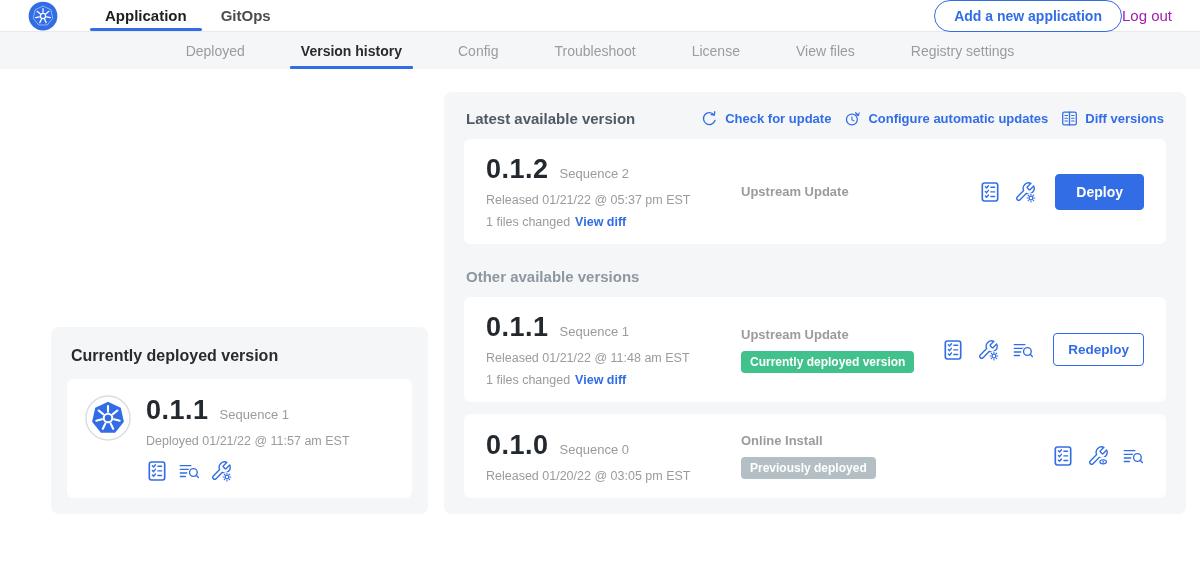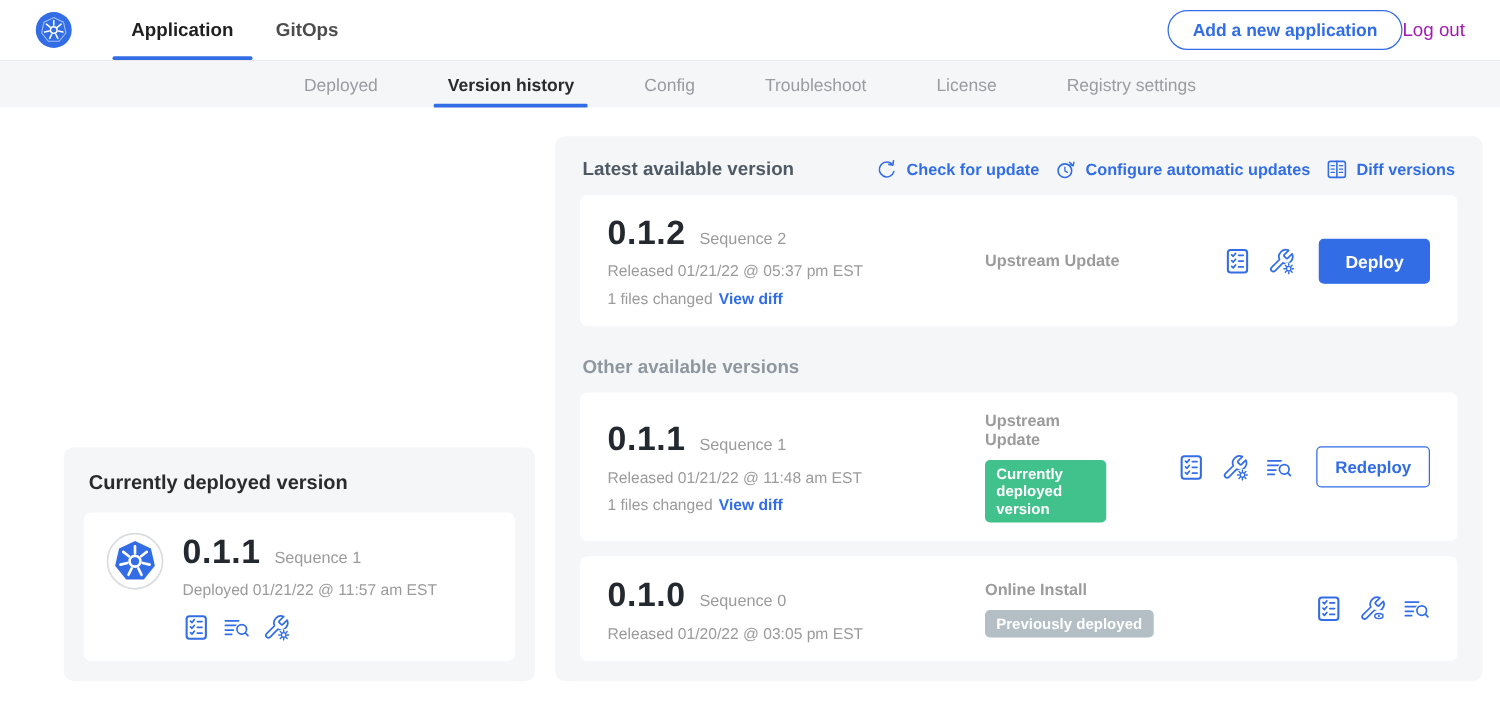--- a/index.html
+++ b/index.html
@@ -6,21 +6,21 @@
     --blue:#326de6; --green:#41c18b; --badge-gray:#b3bfc4;
     --dark:#323232; --gray:#9b9b9b; --panel:#f4f6f8; --slate:#4f5a65;
   }
   *{box-sizing:border-box;}
   html,body{margin:0;padding:0;}
   body{
     width:1200px;height:564px;overflow:hidden;background:#fff;
     font-family:"Liberation Sans","DejaVu Sans",sans-serif;color:var(--dark);
   }
   
-  .topnav{height:49px;display:flex;align-items:stretch;padding:0 28px;border-bottom:1px solid #e9e9e9;background:#fff;}
+  .topnav{height:32px;display:flex;align-items:stretch;padding:0 28px;border-bottom:1px solid #e9e9e9;background:#fff;}
   .topnav-logo{display:flex;align-items:center;margin-right:30px;}
   .topnav-tabs{display:flex;align-items:stretch;}
   .nav-tab{position:relative;display:flex;align-items:center;padding:0 17px;font-size:15px;font-weight:700;color:#4c4c4c;cursor:pointer;}
   .nav-tab.active{color:#1f1f1f;}
   .nav-tab.active::after{content:"";position:absolute;left:2px;right:2px;bottom:0;height:3px;background:var(--blue);border-radius:2px;}
   .topnav-right{margin-left:auto;display:flex;align-items:center;}
   .pill-btn{border:1.5px solid var(--blue);color:var(--blue);background:#fff;border-radius:17px;
     padding:7px 19px;font-size:14px;font-weight:700;font-family:inherit;cursor:pointer;}
   .logout{font-size:15px;color:#a21caf;cursor:pointer;}
   
@@ -43,21 +43,21 @@
   .card-ic svg{width:22px;height:22px;}
   
   .available-panel{flex:1;padding:14px 20px 16px;}
   .avail-header{display:flex;align-items:center;justify-content:space-between;margin:4px 2px 2px;}
   .avail-title{font-size:15px;font-weight:700;color:var(--slate);}
   .panel-actions{display:flex;align-items:center;gap:13px;}
   .panel-action{display:flex;align-items:center;gap:7px;color:var(--blue);font-size:13px;font-weight:700;cursor:pointer;}
   .action-ic{display:inline-flex;}
   .action-ic svg{width:17px;height:17px;}
   .other-title{font-size:15px;font-weight:600;color:#8e979f;margin:24px 2px 4px;}
-  .version-card{background:#fff;border-radius:6px;padding:15px 22px;margin-top:12px;display:flex;align-items:center;min-height:84px;gap:47px;}
+  .version-card{background:#fff;border-radius:6px;padding:15px 22px;margin-top:12px;display:flex;align-items:center;min-height:84px;}
   .vc-left{flex:0 0 255px;}
   .vc-files{font-size:12.5px;color:var(--gray);margin-top:8px;}
   .vc-viewdiff{color:var(--blue);font-weight:700;margin-left:5px;cursor:pointer;text-decoration:none;}
   .vc-mid{flex:1;min-width:0;padding-right:10px;}
   .vc-source{font-size:13px;font-weight:700;color:var(--gray);}
   .badge{display:inline-block;margin-top:9px;padding:4px 9px;border-radius:4px;font-size:12px;font-weight:700;color:#fff;}
   .badge.green{background:var(--green);}
   .badge.gray{background:var(--badge-gray);}
   .vc-right{display:flex;align-items:center;gap:13px;}
   .btn{font-family:inherit;border-radius:4px;font-weight:700;cursor:pointer;margin-left:6px;}
@@ -92,20 +92,21 @@
     <span class="logout">Log out</span>
   </div>
 </div>
 
 <div class="subnav" id="subnav-tabs">
     <div class="subnav-tab">Deployed</div>
     <div class="subnav-tab active">Version history</div>
     <div class="subnav-tab">Config</div>
     <div class="subnav-tab">Troubleshoot</div>
     <div class="subnav-tab">License</div>
+    <div class="subnav-tab">View files</div>
     <div class="subnav-tab">Registry settings</div>
   </div>
 
 <div class="main">
 
   <div class="panel deployed-panel">
     <div class="deployed-title">Currently deployed version</div>
     <div class="deployed-card">
       <span>
         <svg viewBox="0 0 48 48" width="46" height="46">

